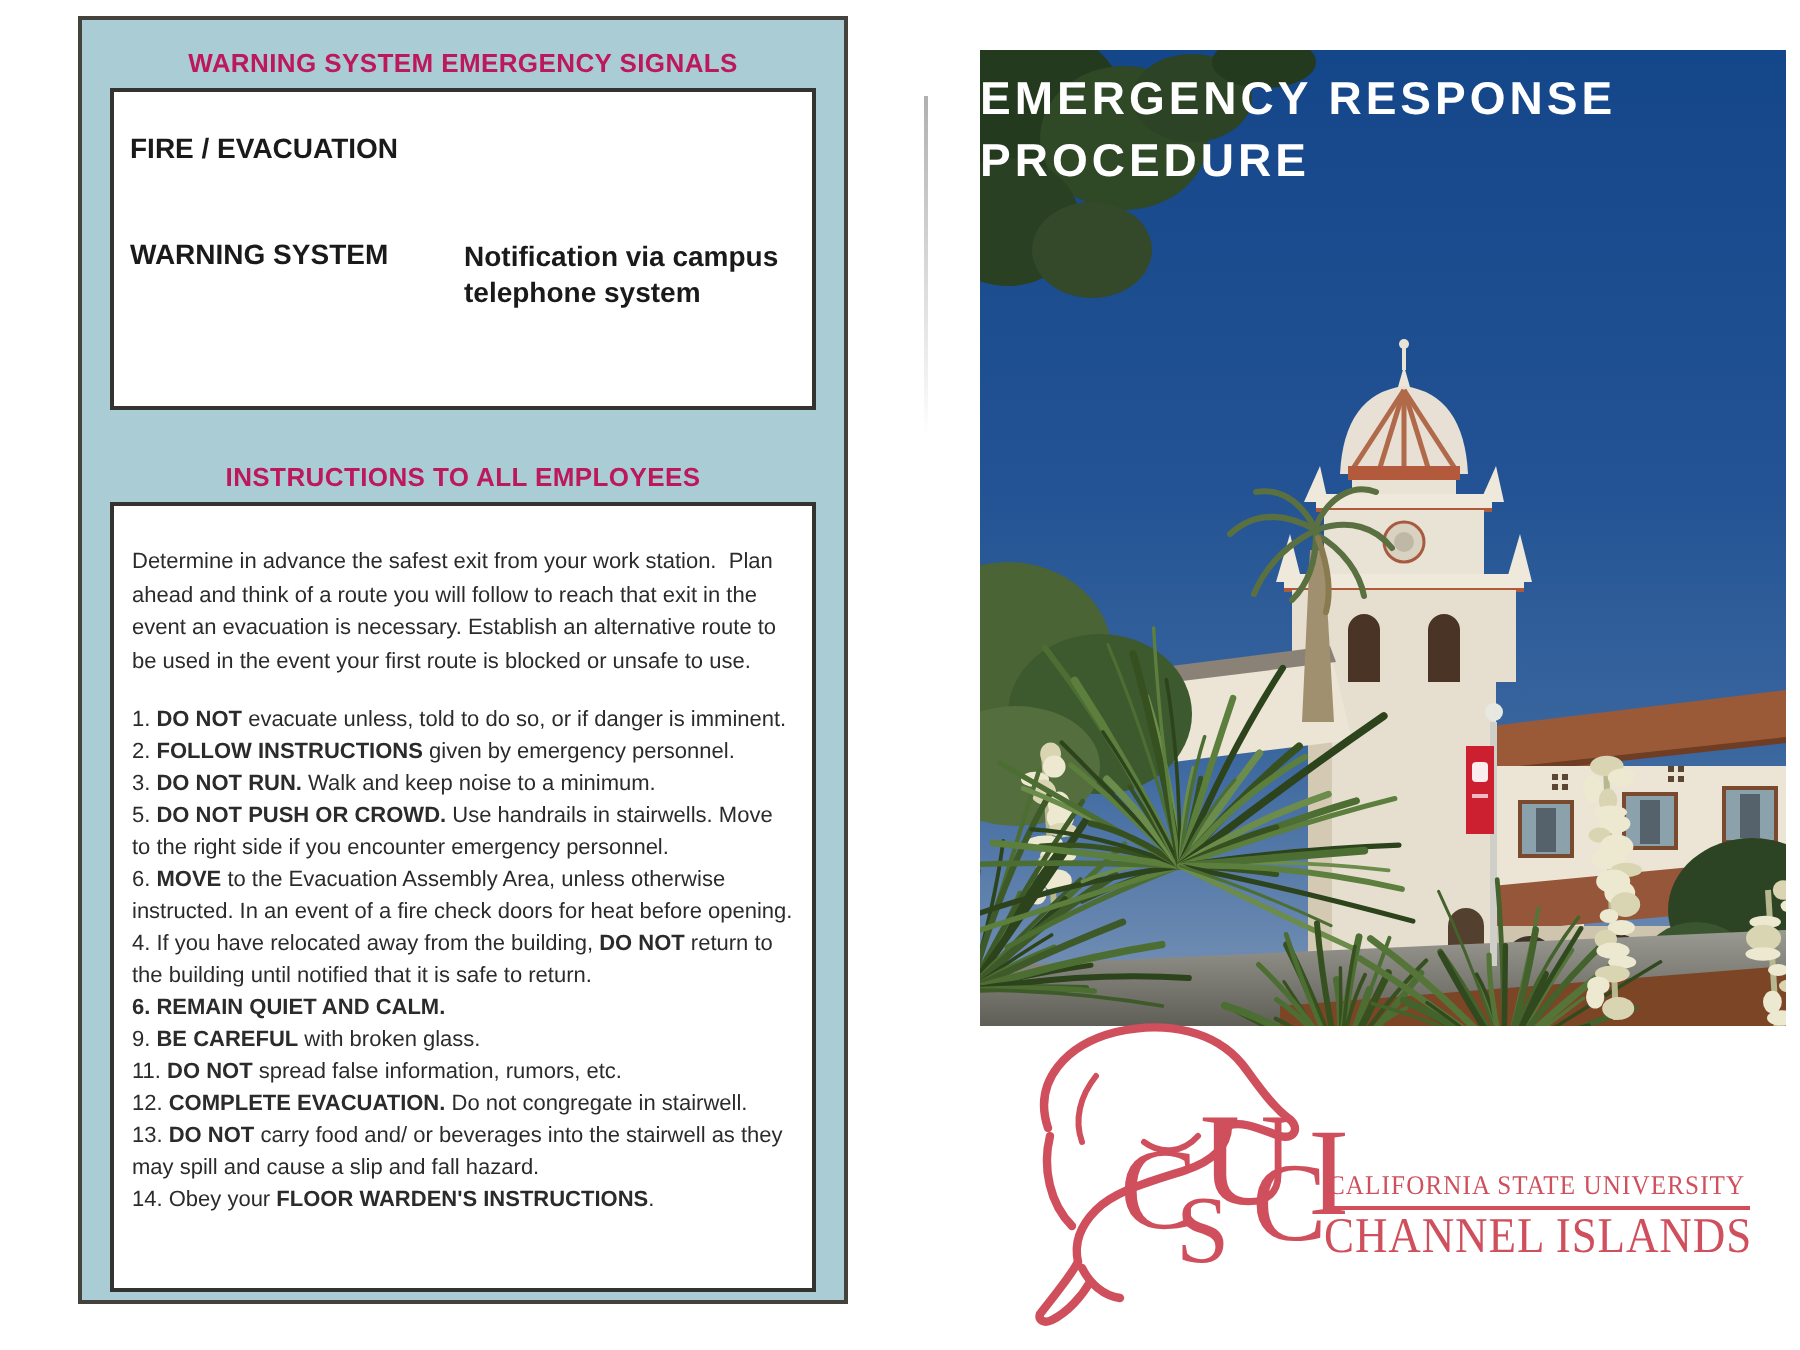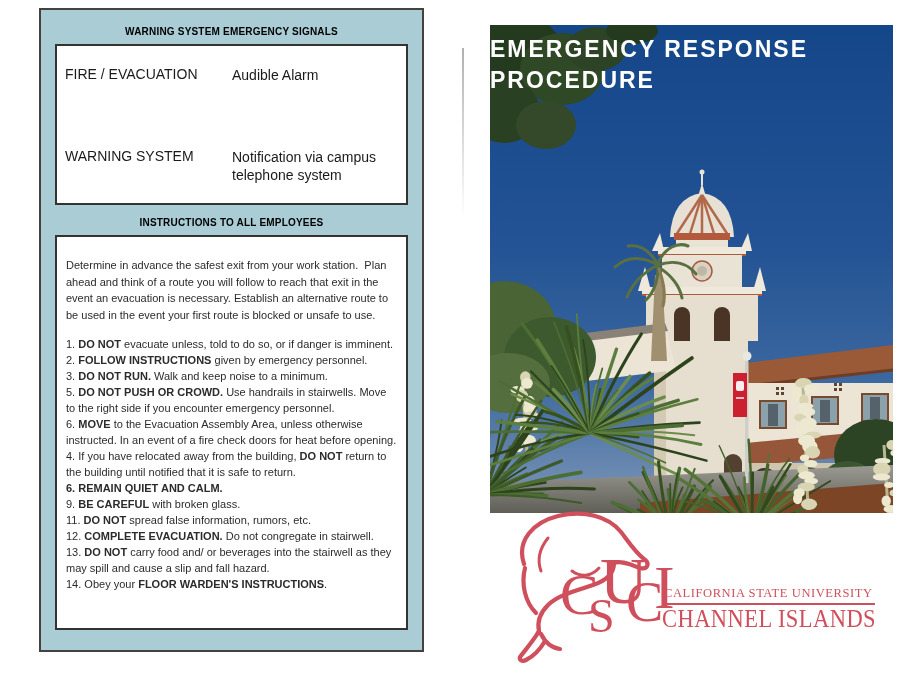--- a/index.html
+++ b/index.html
@@ -3,26 +3,26 @@
 <meta charset="utf-8">
 <style>
   html,body{margin:0;padding:0;background:#ffffff;}
   .page{position:relative;width:900px;height:675px;background:#ffffff;overflow:hidden;
         font-family:"Liberation Sans",sans-serif;}
 
   
   .left-panel{position:absolute;left:39px;top:8px;width:381px;height:640px;
               background:#a9ccd5;border:2px solid #45423d;}
   .panel-heading{margin-top:10px;height:24px;text-align:center;font-weight:bold;
-                 font-size:10px;letter-spacing:.2px;color:#000000;line-height:24px;}
-  .panel-heading.second{margin-top:8px;height:22px;line-height:20px;text-align:center;}
+                 font-size:13px;letter-spacing:.2px;color:#be185d;line-height:24px;}
+  .panel-heading.second{margin-top:24px;height:22px;line-height:20px;text-align:center;}
   .white-box{margin:0 14px;background:#ffffff;border:2px solid #35332f;box-sizing:border-box;}
   .signals-box{height:161px;padding:20px 8px 0 8px;}
-  .signal-row{display:flex;font-weight:normal;font-size:14px;color:#1a1a1a;}
-  .signal-row + .signal-row{margin-top:64px;}
+  .signal-row{display:flex;font-weight:bold;font-size:14px;color:#1a1a1a;}
+  .signal-row + .signal-row{margin-top:37px;}
   .signal-label{width:167px;flex:0 0 167px;}
   .signal-value{width:182px;line-height:18px;}
   .instructions-box{height:395px;padding:20px 9px 0 9px;font-size:11px;color:#2b2b2b;}
   .intro{margin:0 0 13px 0;line-height:16.5px;white-space:pre-wrap;}
   .instr-item{line-height:16px;}
   .instr-item .b{font-weight:bold;}
 
   
   .fold-line{position:absolute;left:462px;top:48px;width:2px;height:170px;
              background:linear-gradient(to bottom,rgba(150,150,150,.75),rgba(150,150,150,0));}
@@ -54,21 +54,20 @@
 <body>
 
 <div class="page">
 
   <div class="left-panel">
     <div class="panel-heading">WARNING SYSTEM EMERGENCY SIGNALS</div>
 
     <div class="white-box signals-box">
       <div class="signal-row">
         <span class="signal-label">FIRE / EVACUATION</span>
-        <span class="signal-value">Audible Alarm</span>
       </div>
       <div class="signal-row">
         <span class="signal-label">WARNING SYSTEM</span>
         <span class="signal-value">Notification via campus telephone system</span>
       </div>
     </div>
 
     <div class="panel-heading second">INSTRUCTIONS TO ALL EMPLOYEES</div>
 
     <div class="white-box instructions-box">

